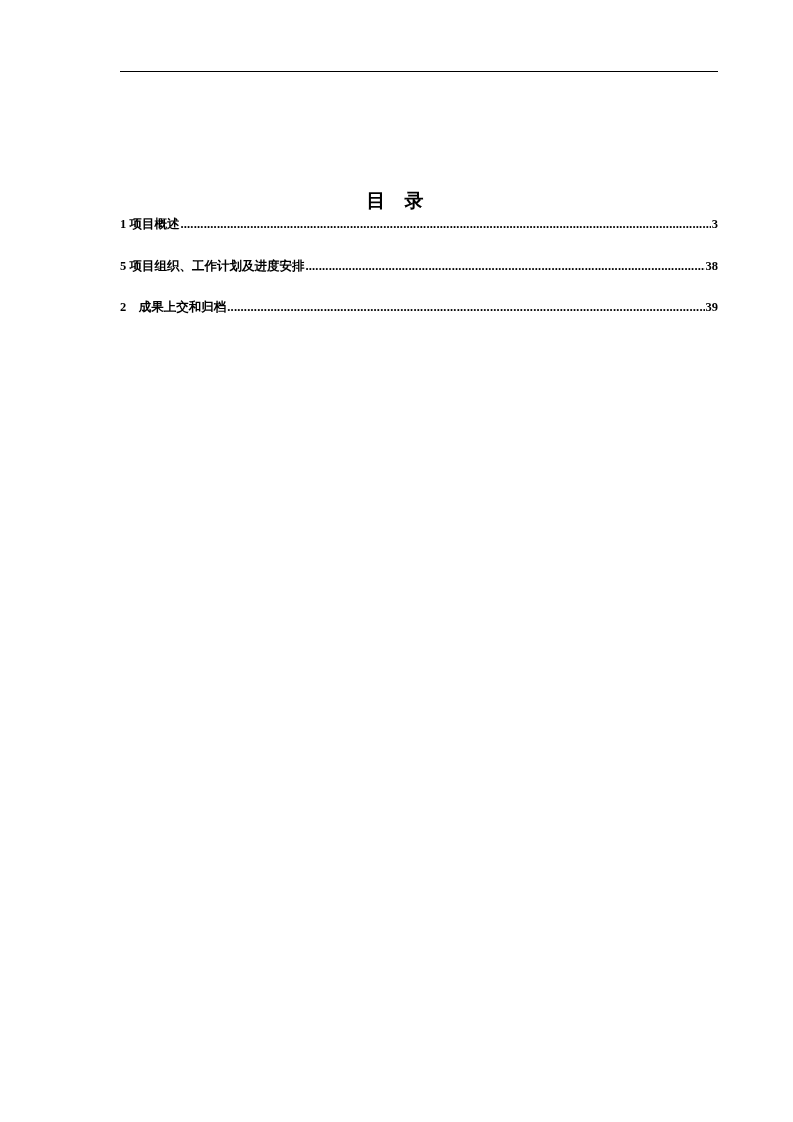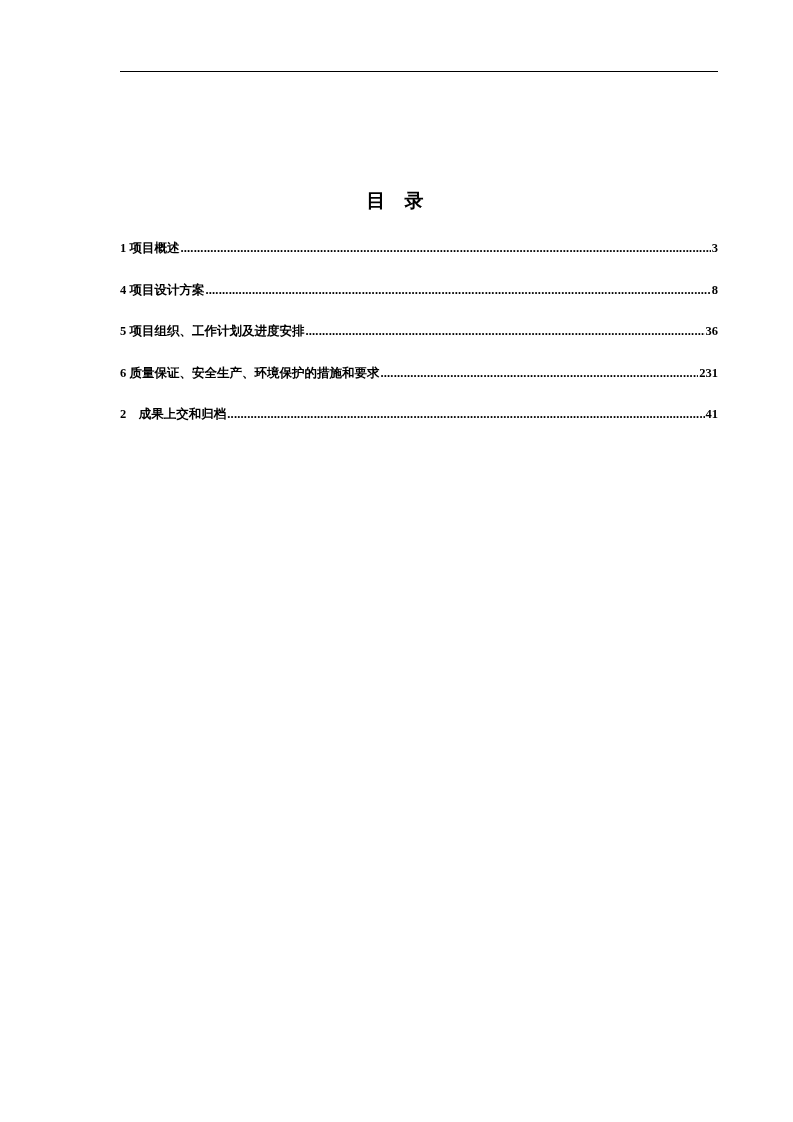--- a/index.html
+++ b/index.html
@@ -1,52 +1,42 @@
 <!DOCTYPE html>
 <html><head>
   <meta charset="utf-8">
   <style>
     html, body { margin:0; padding:0; background:#ffffff; }
     body { width:793px; height:1122px; position:relative; overflow:hidden; font-family:"Liberation Serif", "DejaVu Serif", serif; color:#000; }
     .header-rule { position:absolute; left:120px; top:71px; width:598px; height:0; border-top:1px solid #000; }
     .title { position:absolute; left:0; width:790px; top:188px; text-align:center; font-size:19px; font-weight:bold; letter-spacing:0; }
     .title span { display:inline-block; }
-    .toc { position:absolute; left:120px; top:240px; width:598px;text-align:center; }
+    .toc { position:absolute; left:120px; top:216px; width:598px;text-align:center; }
     .toc-row { display:flex; align-items:baseline; height:41.6px; font-size:12.5px; font-weight:bold; white-space:nowrap; }
     .toc-label { flex:0 0 auto; }
     .toc-dots { flex:1 1 auto; overflow:hidden; margin:0 1px; letter-spacing:0.2px; }
     .toc-dots::before { content:"................................................................................................................................................................................................................................................................"; }
     .toc-page { flex:0 0 auto; }
   </style>
 </head>
 <body>
 
 <div class="header-rule"></div>
 
 <div class="title"><span>目　录</span></div>
 
 <div class="toc">
   <div class="toc-row">
     <span class="toc-label">1 项目概述</span>
     <span class="toc-dots"></span>
     <span class="toc-page">3</span>
   </div>
   <div class="toc-row">
-    <span class="toc-label">4 项目设计方案</span>
-    <span class="toc-dots"></span>
-    <span class="toc-page">8</span>
-  </div>
-  <div class="toc-row">
     <span class="toc-label">5 项目组织、工作计划及进度安排</span>
     <span class="toc-dots"></span>
-    <span class="toc-page">36</span>
-  </div>
-  <div class="toc-row">
-    <span class="toc-label">6  质量保证、安全生产、环境保护的措施和要求</span>
-    <span class="toc-dots"></span>
-    <span class="toc-page">231</span>
+    <span class="toc-page">38</span>
   </div>
   <div class="toc-row">
     <span class="toc-label">2　成果上交和归档</span>
     <span class="toc-dots"></span>
-    <span class="toc-page">41</span>
+    <span class="toc-page">39</span>
   </div>
 </div>
 
 </body></html>

